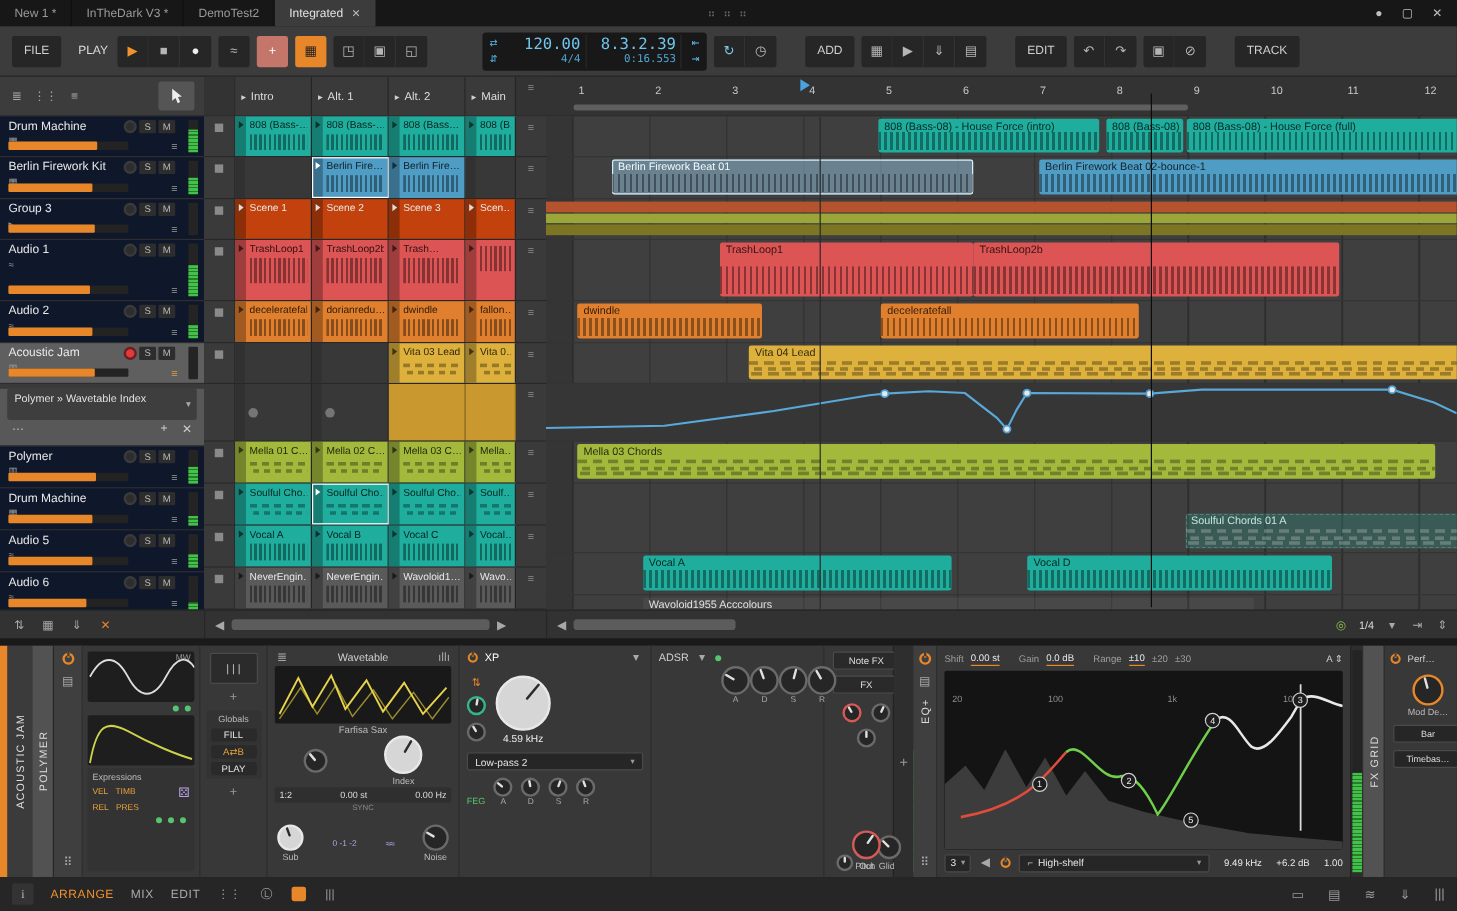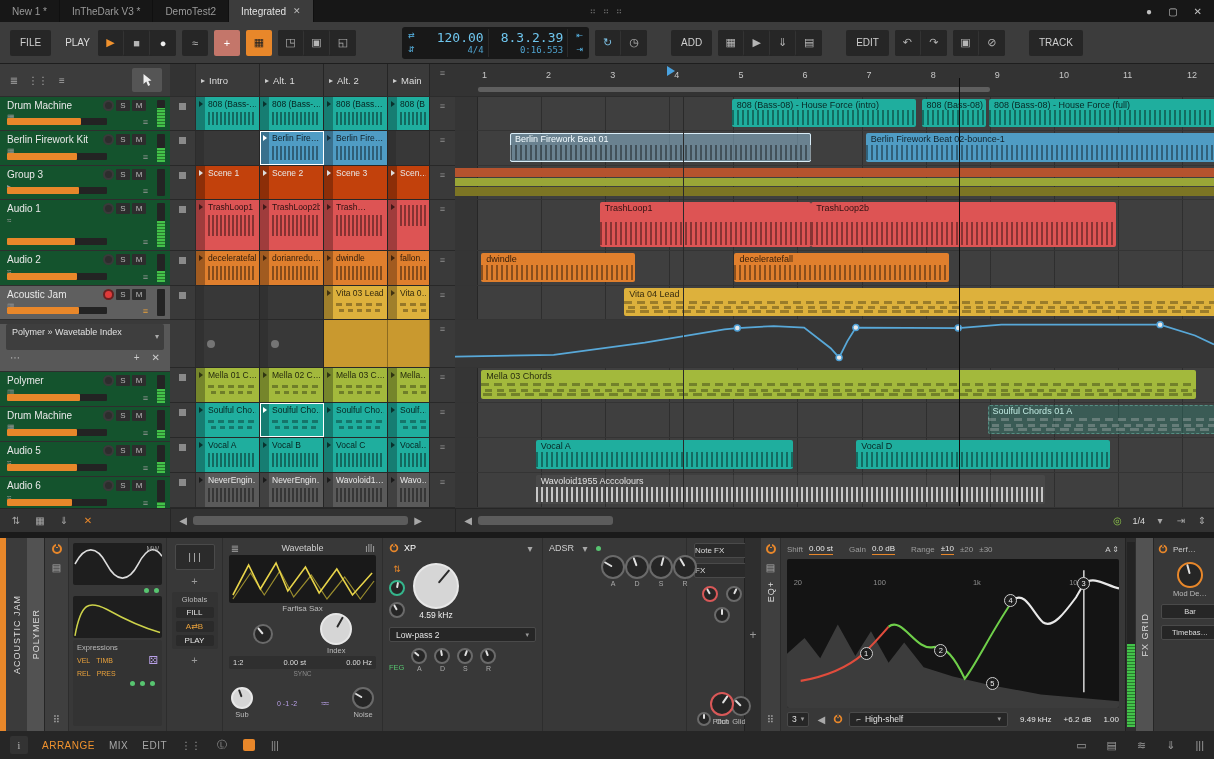--- a/index.html
+++ b/index.html
@@ -39,21 +39,21 @@
 .mic{display:inline-flex;align-items:center;justify-content:center;color:#a8a8a8;font-size:10px;min-width:12px}
 .ptool{margin-left:auto;width:30px;height:24px;background:#555;border-radius:2px;display:flex;align-items:center;justify-content:center}
 #launcher-header{position:absolute;left:170px;top:0;width:285px;height:33px;background:#333;border-bottom:1px solid #2c2c2c;display:flex;align-items:stretch}
 #arranger-header{position:absolute;left:455px;top:0;right:0;height:33px;background:#333;border-bottom:1px solid #2c2c2c}
 #ruler{position:absolute;inset:0}
 .rnum{position:absolute;top:6px;font-size:9px;color:#c8c8c8}
 #rangebar{position:absolute;left:23px;top:23px;width:512px;height:5px;background:#5f5f5f;border-radius:2px}
 #startmarker{position:absolute;top:2px;width:0;height:0;border-top:5px solid transparent;border-bottom:5px solid transparent;border-left:8px solid #4aa3e0}
 
 #track-rows{position:absolute;left:0;top:33px;width:170px;height:411px;background:#3a3a3a}
-.trow{position:relative;background:#14532d;border-bottom:1px solid #2e2e2e}
+.trow{position:relative;background:#0f172a;border-bottom:1px solid #2e2e2e}
 .trow.sel{background:#5f5f5f}
 .trow.devrow{background:#585858}
 .tname{position:absolute;left:7px;top:3px;font-size:10px;color:#e8e8e8;white-space:nowrap}
 .ticon{position:absolute;left:7px;top:16px;font-size:8px;color:#9a9a9a}
 .tbtns{position:absolute;right:24px;top:3px;display:flex;gap:2px}
 .tarm{width:11px;height:11px;border-radius:50%;background:#2d2d2d;border:2px solid #3a3a3a}
 .tarm.on{background:#e03a3a;border-color:#6a2020}
 .tsm{width:14px;height:11px;background:#2d2d2d;color:#b8b8b8;font-size:8px;display:flex;align-items:center;justify-content:center;border-radius:1px}
 .tfader{position:absolute;left:7px;bottom:5px;width:100px;height:7px;background:#232323;border-radius:1px}
 .tfill{height:100%;background:#e8872a;border-radius:1px}
@@ -209,21 +209,21 @@
 .feg{font-size:7.5px;color:#57c470}
 .envlet{font-size:7px;color:#aaa}
 .pF{width:144px;flex:none;display:flex;flex-direction:row;padding:3px 6px;border-right:1px solid #2d2d2d}
 .envdisp{background:#1e1e1e;border-radius:2px;height:46px}
 .envdisp svg{width:100%;height:100%}
 .envline{fill:none;stroke:#5aa8d8;stroke-width:1.4;stroke-dasharray:3 2}
 .envdisp circle{fill:#cfe6f2;stroke:#5aa8d8}
 .adsrknobs{display:flex;justify-content:space-around;align-items:flex-end;height:46px}
 .pgrow{display:flex;align-items:flex-end;justify-content:space-around;flex:1;padding-bottom:2px}
 .pG{width:70px;flex:none;display:flex;flex-direction:column;align-items:center;gap:5px;padding:5px 4px}
-.tabbtn{width:56px;background:#2a2a2a;border:1px solid #4a4a4a;border-radius:2px;font-size:8px;color:#ddd;padding:2px 0}
+.tabbtn{width:56px;text-align:center;background:#2a2a2a;border:1px solid #4a4a4a;border-radius:2px;font-size:8px;color:#ddd;padding:2px 0}
 .outrow{display:flex;gap:8px;margin-top:3px}
 .pmeter{width:8px;flex:none;background:#242424;display:flex;align-items:flex-end;margin:4px 1px}
 .pmeter em{display:block;width:100%;background:repeating-linear-gradient(0deg,#43c24a 0 2px,#2a7a2e 2px 3px)}
 .pluscol{width:16px;flex:none;display:flex;align-items:center;justify-content:center;color:#9a9a9a;font-size:12px;background:#2e2e2e}
 .eqstrip{width:20px;flex:none;background:#3f3f3f;display:flex;flex-direction:column;align-items:center;gap:8px;padding:6px 0;border-right:1px solid #2d2d2d}
 .eqbody{width:345px;flex:none;background:#383838;display:flex;flex-direction:column;padding:4px 6px;gap:3px;border-right:1px solid #222}
 .eqhdr{display:flex;align-items:center;gap:6px;height:14px}
 .ehl{font-size:8px;color:#9e9e9e}
 .ehv{font-size:8px;color:#e8e8e8}
 .ehv.u{border-bottom:1px solid #e8872a;padding-bottom:1px}
@@ -1019,21 +1019,21 @@
           <circle cx="503.2" cy="8.2" r="3"></circle>
           <circle cx="705.1" cy="4.8" r="3"></circle>
         </svg>
       </div>
       <div class="lane" style="height: 35px;">
         <div class="aclip c-green" style="left: 26.205px; width: 714.715px;">
           <div class="aclbl">Mella 03 Chords</div>
           <div class="acpat notes"></div>
         </div>
       </div>
-      <div class="lane" style="height: 35px;">
+      <div class="lane" style="height: 35px; margin-top: 23px;">
         <div class="aclip c-tealdim dim" style="left: 532.595px; width: 253.195px;">
           <div class="aclbl">Soulful Chords 01 A</div>
           <div class="acpat notes"></div>
         </div>
       </div>
       <div class="lane" style="height: 35px;">
         <div class="aclip c-teal" style="left: 80.69px; width: 257.682px;">
           <div class="aclbl">Vocal A</div>
           <div class="acpat wave"></div>
         </div>

